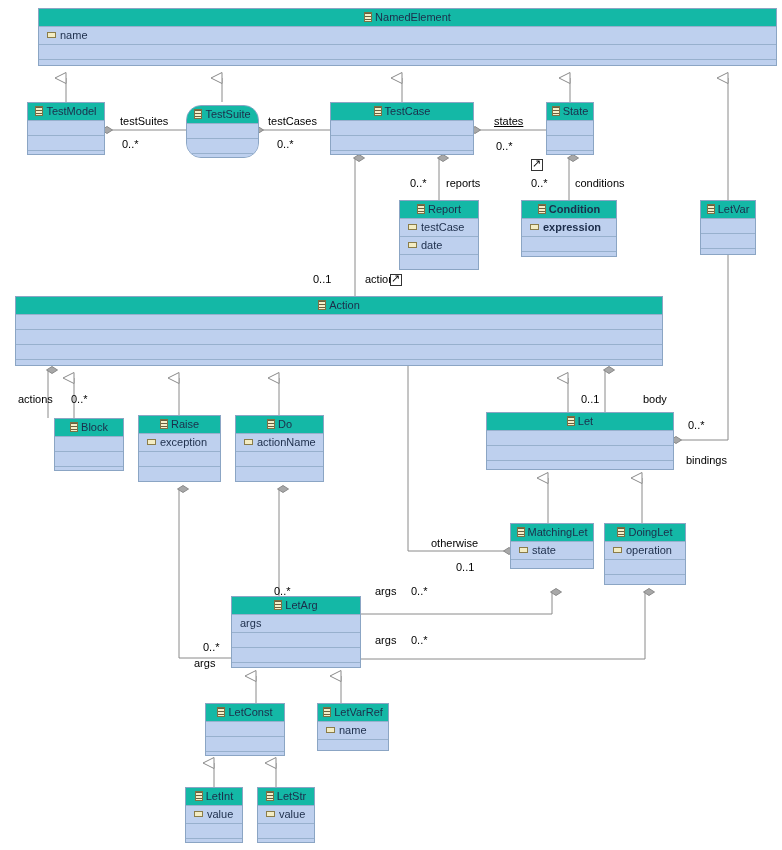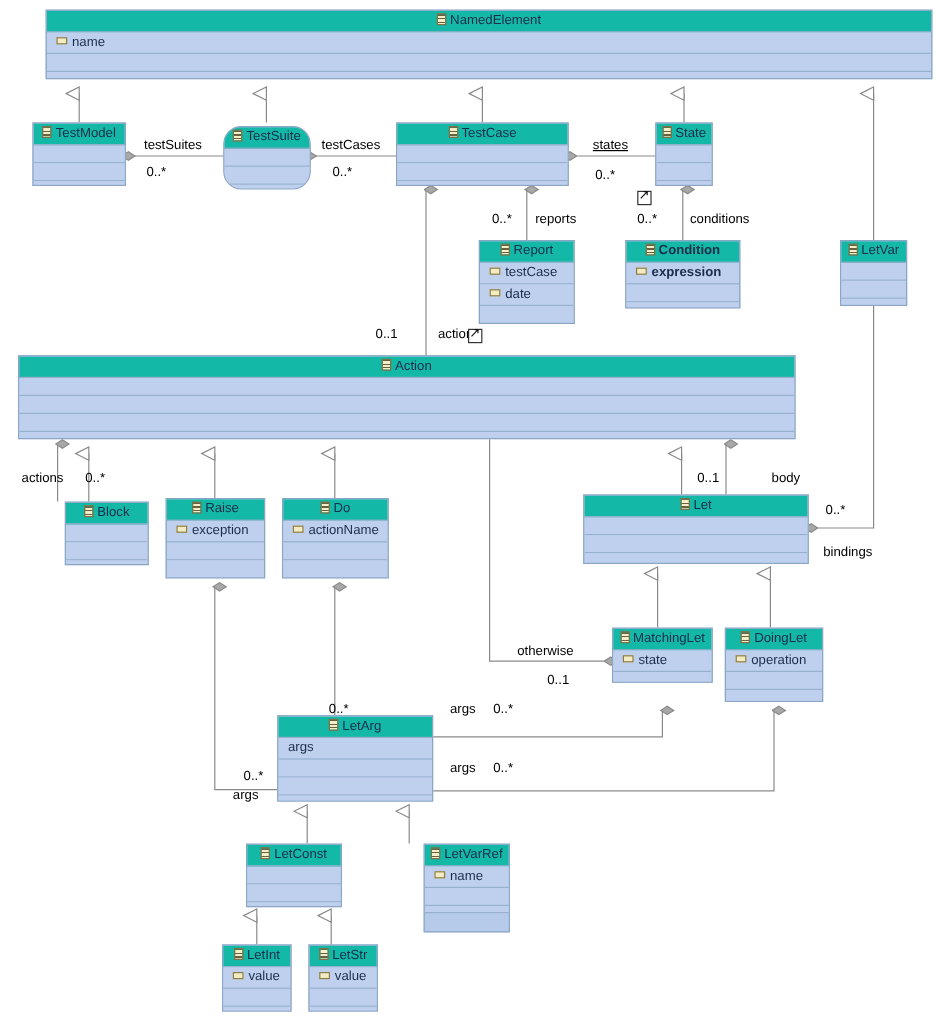--- a/index.html
+++ b/index.html
@@ -279,21 +279,21 @@
         <div class="uml-band" style="height: 14px;"></div>
         <div class="uml-band" style="height: 14px;"></div>
         <div class="uml-band" style="height: 5px;"></div>
       </div>
       <div class="uml-class" style="left: 205px; top: 703px; width: 80px; height: 53px;">
         <div class="uml-title"><span class="cicon"></span><span>LetConst</span></div>
         <div class="uml-band" style="height: 14px;"></div>
         <div class="uml-band" style="height: 14px;"></div>
         <div class="uml-band" style="height: 3px;"></div>
       </div>
-      <div class="uml-class" style="left: 317px; top: 703px; width: 72px; height: 74px; margin-left: 36px;">
+      <div class="uml-class" style="left: 317px; top: 703px; width: 72px; height: 48px;">
         <div class="uml-title"><span class="cicon"></span><span>LetVarRef</span></div>
         <div class="uml-attr"><span class="aicon"></span><span>name</span></div>
         <div class="uml-band" style="height: 14px;"></div>
         <div class="uml-band" style="height: 5px;"></div>
       </div>
       <div class="uml-class" style="left: 185px; top: 787px; width: 58px; height: 56px;">
         <div class="uml-title"><span class="cicon"></span><span>LetInt</span></div>
         <div class="uml-attr"><span class="aicon"></span><span>value</span></div>
         <div class="uml-band" style="height: 14px;"></div>
         <div class="uml-band" style="height: 4px;"></div>

